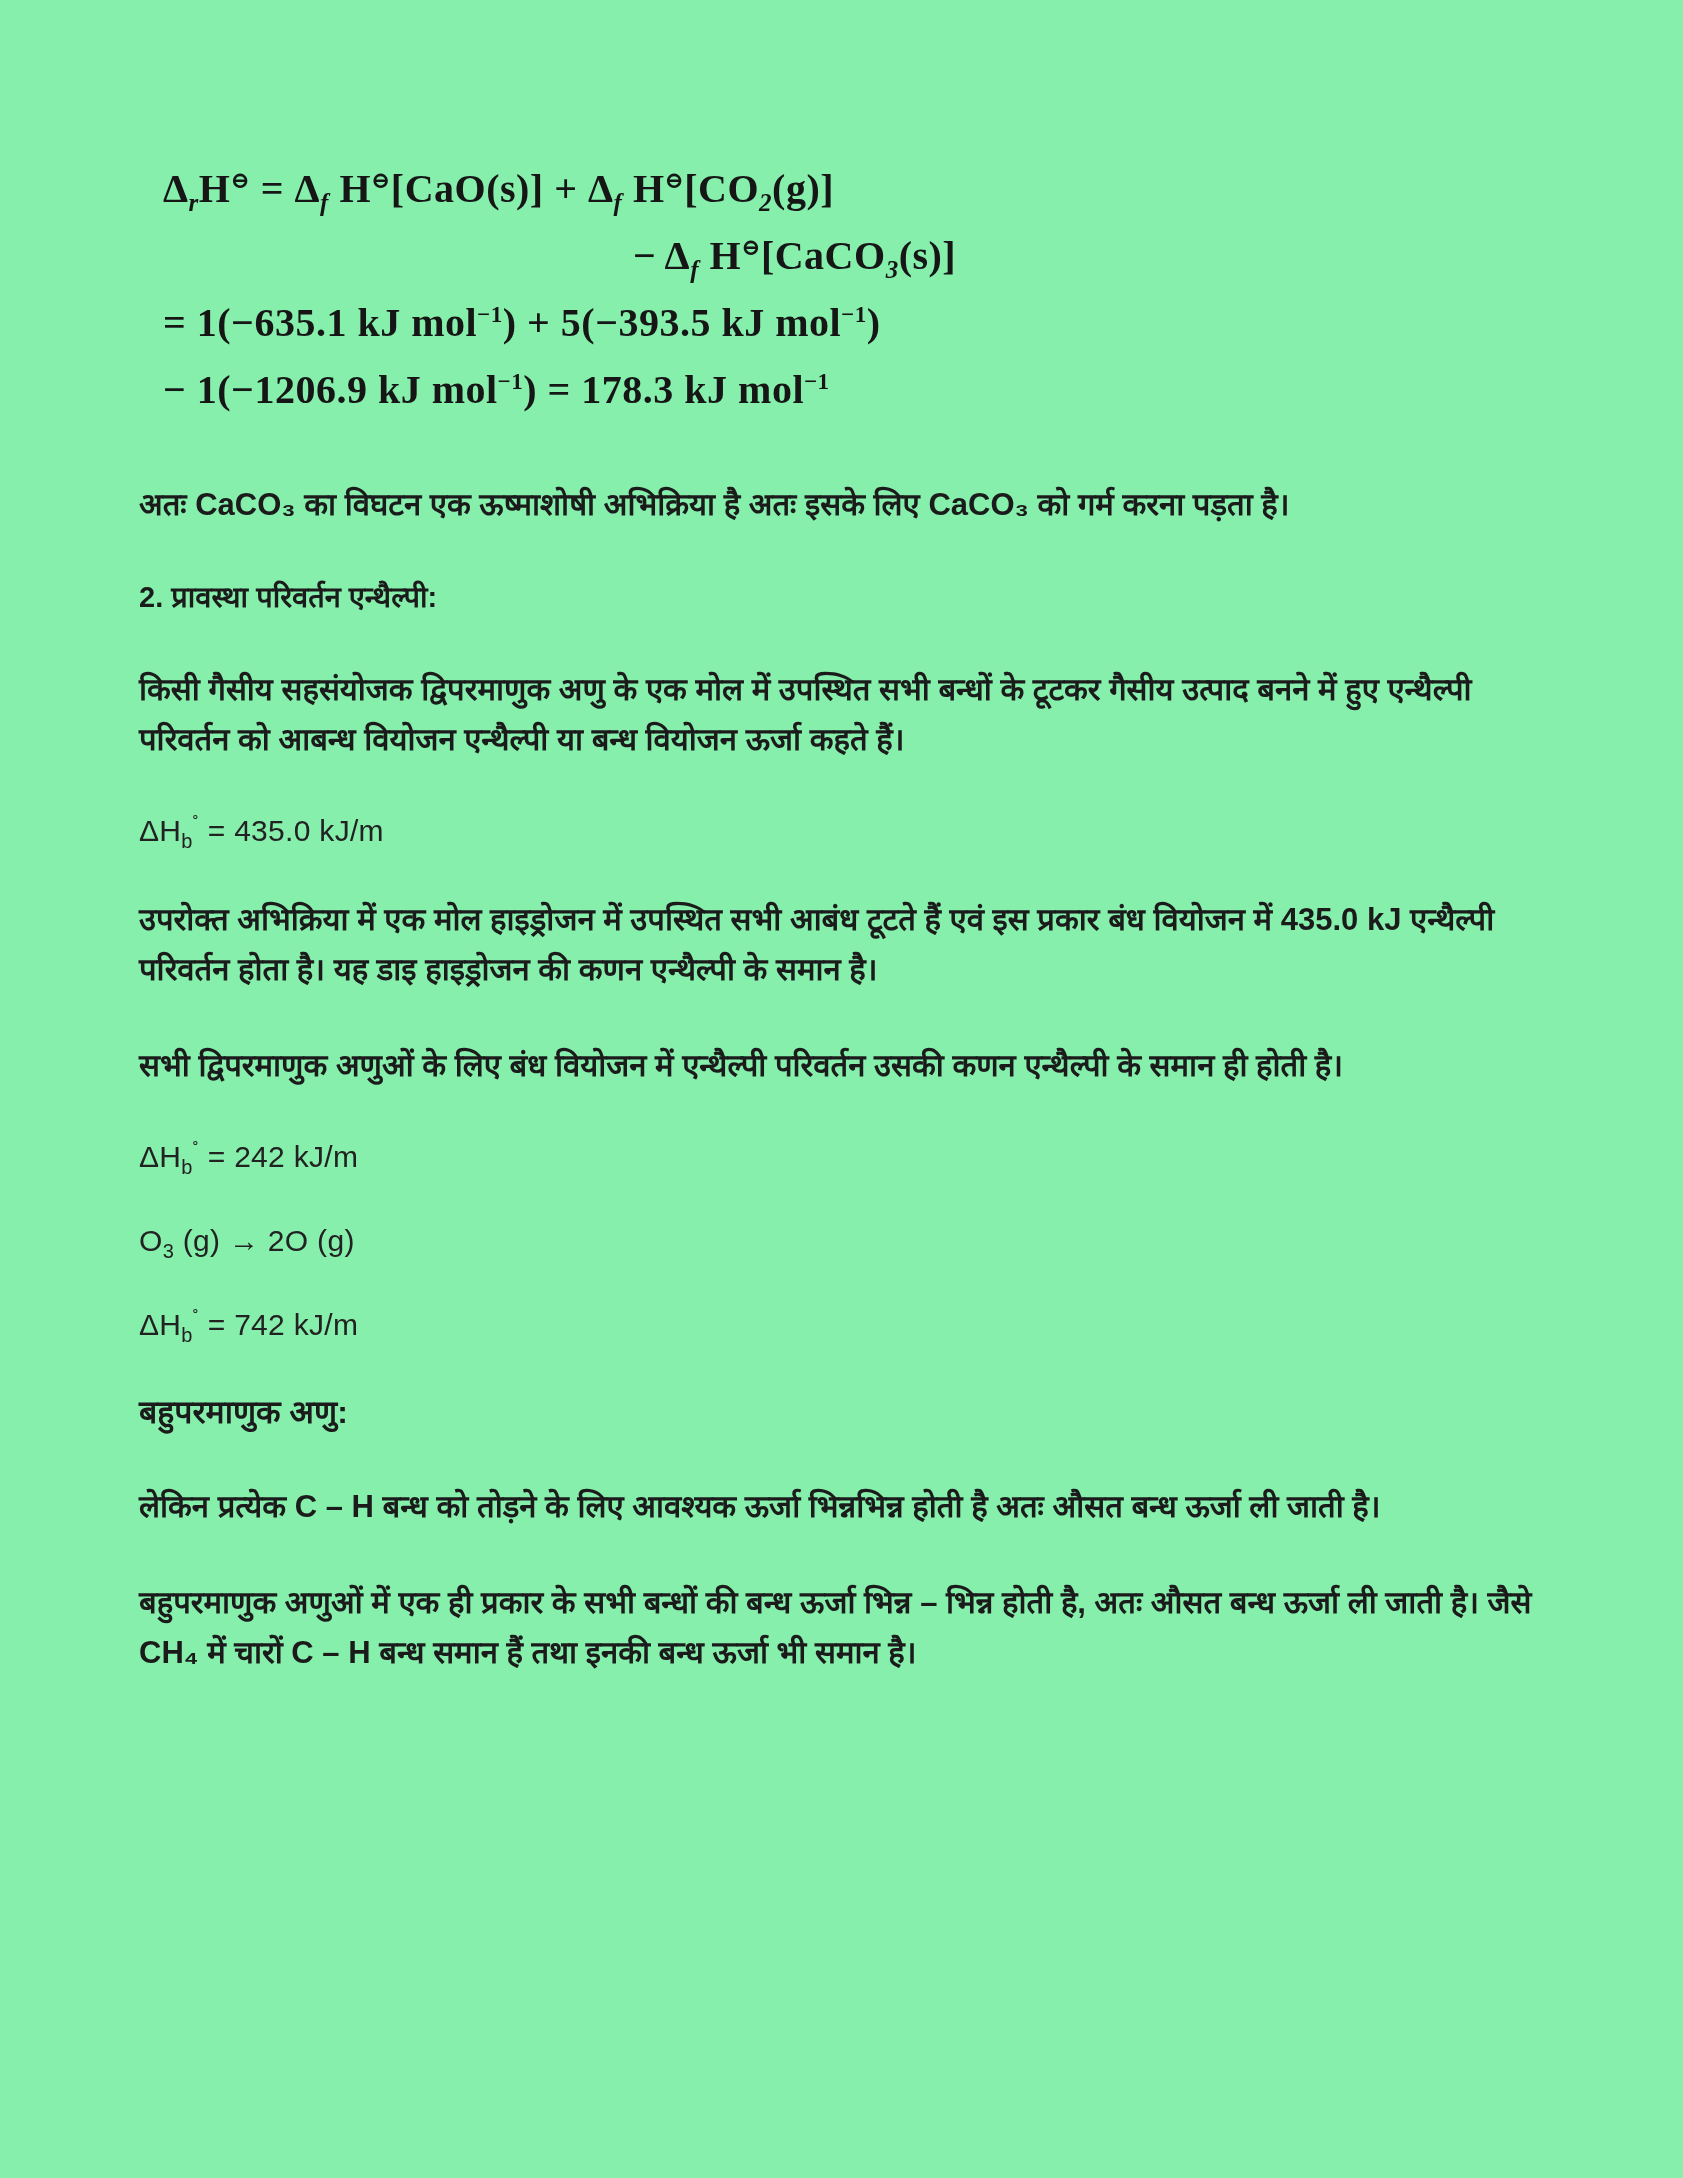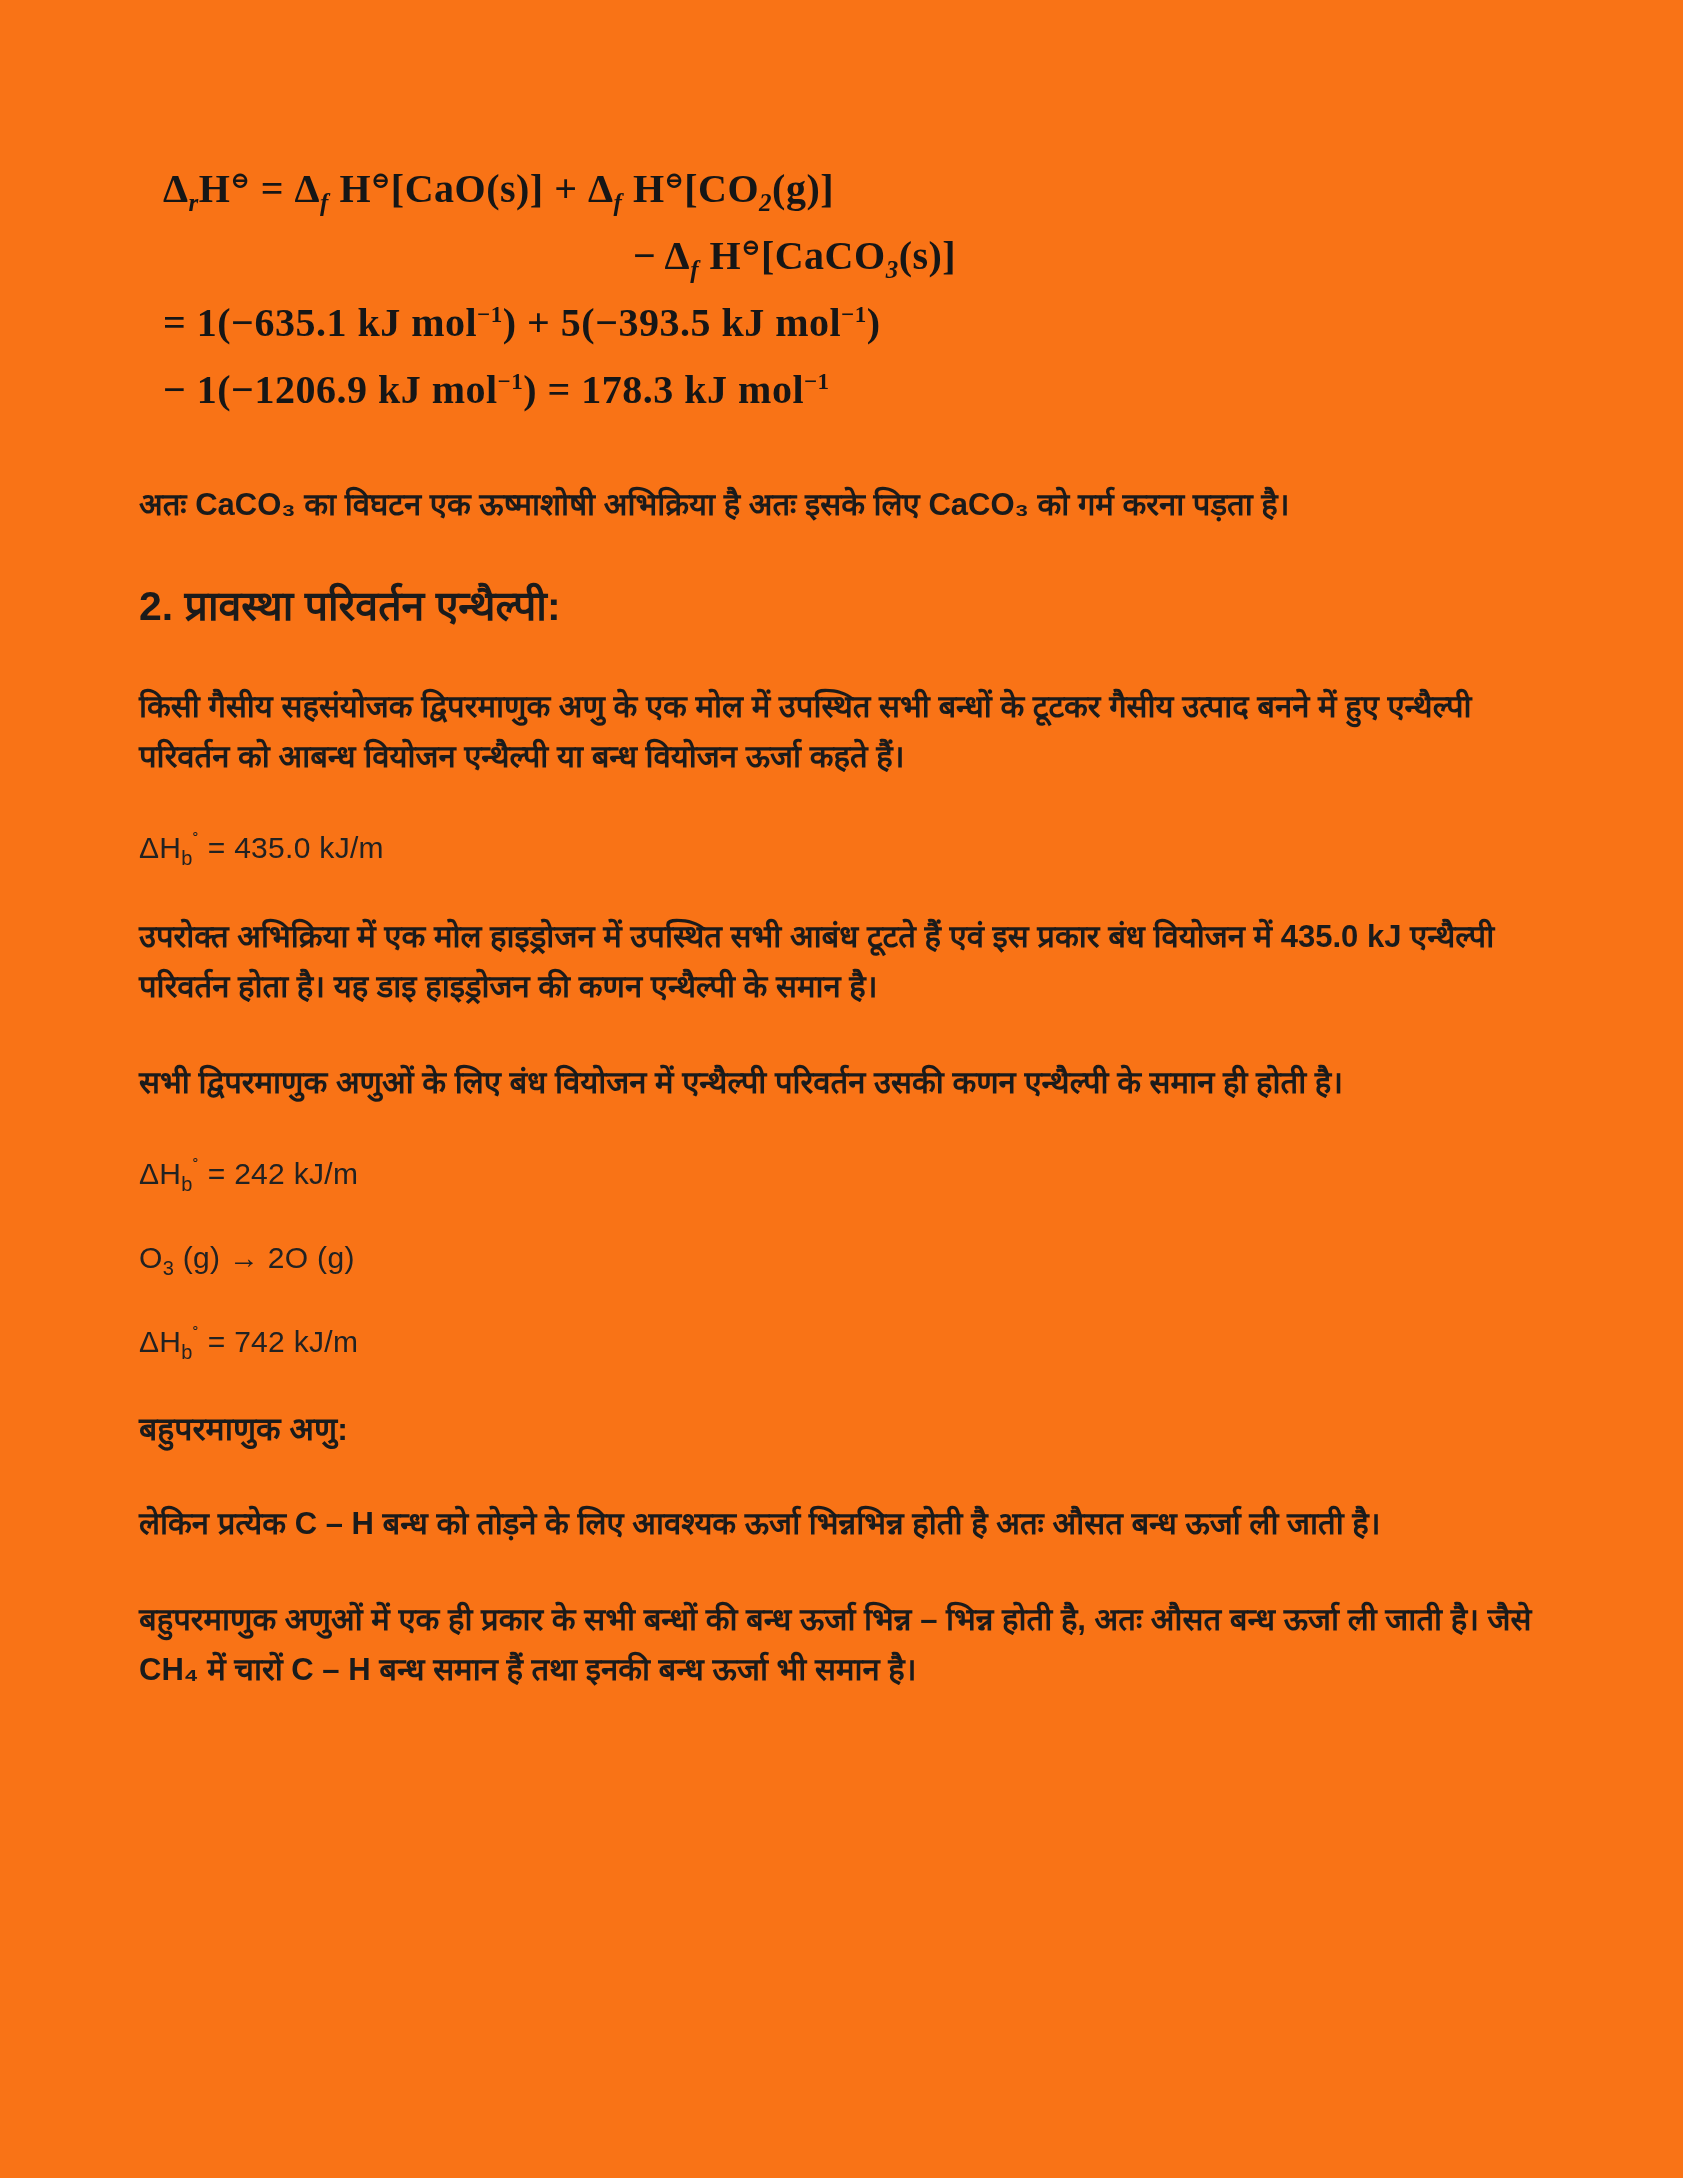--- a/index.html
+++ b/index.html
@@ -5,21 +5,21 @@
 <style>
   * { margin: 0; padding: 0; box-sizing: border-box; }
   html, body { background: #ffffff; }
   body {
     width: 1683px; height: 2178px;
     font-family: "Liberation Sans", "DejaVu Sans", sans-serif;
     color: #1b1b1b;
   }
   .page {
     width: 1683px; height: 2178px;
-    background: #f97316;
+    background: #86efac;
     padding: 149px 134px 0 139px;
     overflow: hidden;
   }
   
   .eq-image {
     font-family: "Liberation Serif", "DejaVu Serif", serif;
     font-size: 40px; font-weight: 600; color: #161616;
     margin: 6px 0 57px 24px;
     letter-spacing: 0.5px;
   }
@@ -28,21 +28,21 @@
   .eq-line sup { font-size: 23px; line-height: 0; }
   .eq-l2 { margin-left: 470px; }
   .eq-l4 { }
   
   .body-p {
     font-size: 31px; line-height: 50px;
     margin-bottom: 46px; max-width: 1421px;
     font-weight: 700;
   }
   .sec-h {
-    font-size: 41px; font-weight: 700;
+    font-size: 29px; font-weight: 700;
     margin-bottom: 50px; margin-top: 20px;
   }
   .sub-h {
     font-size: 32px; font-weight: 700;
     margin-bottom: 50px; margin-top: 12px;
   }
   
   .chem {
     font-size: 30px; line-height: 40px;
     margin-bottom: 44px; color: #222222;

